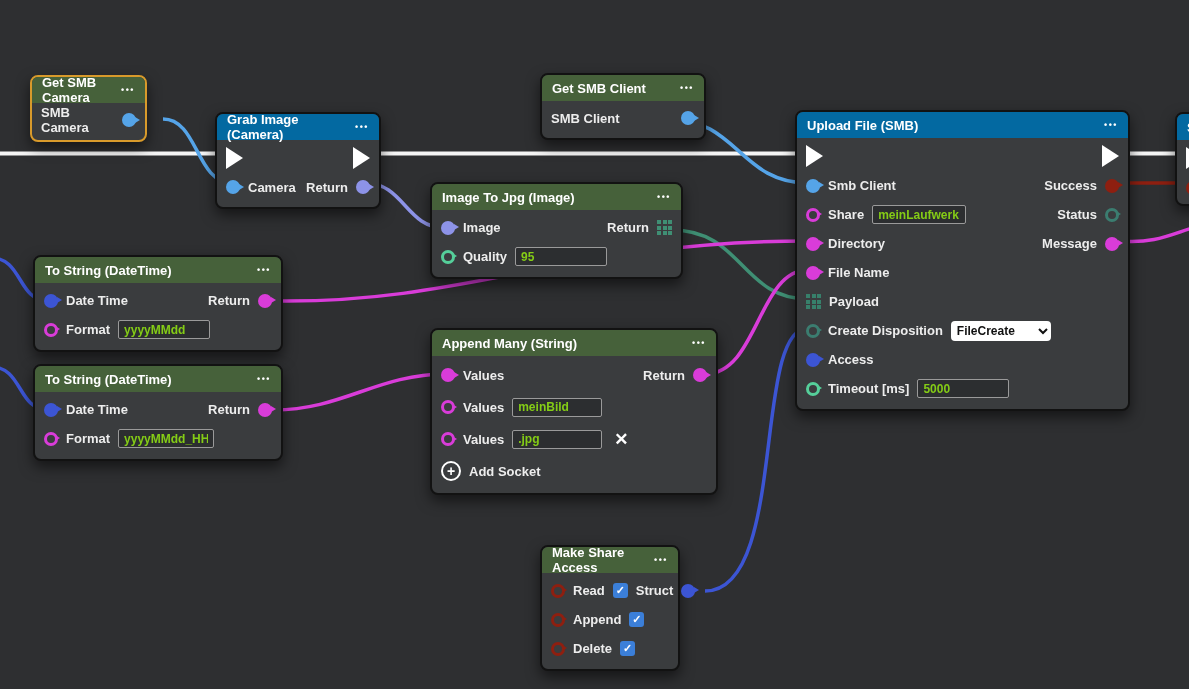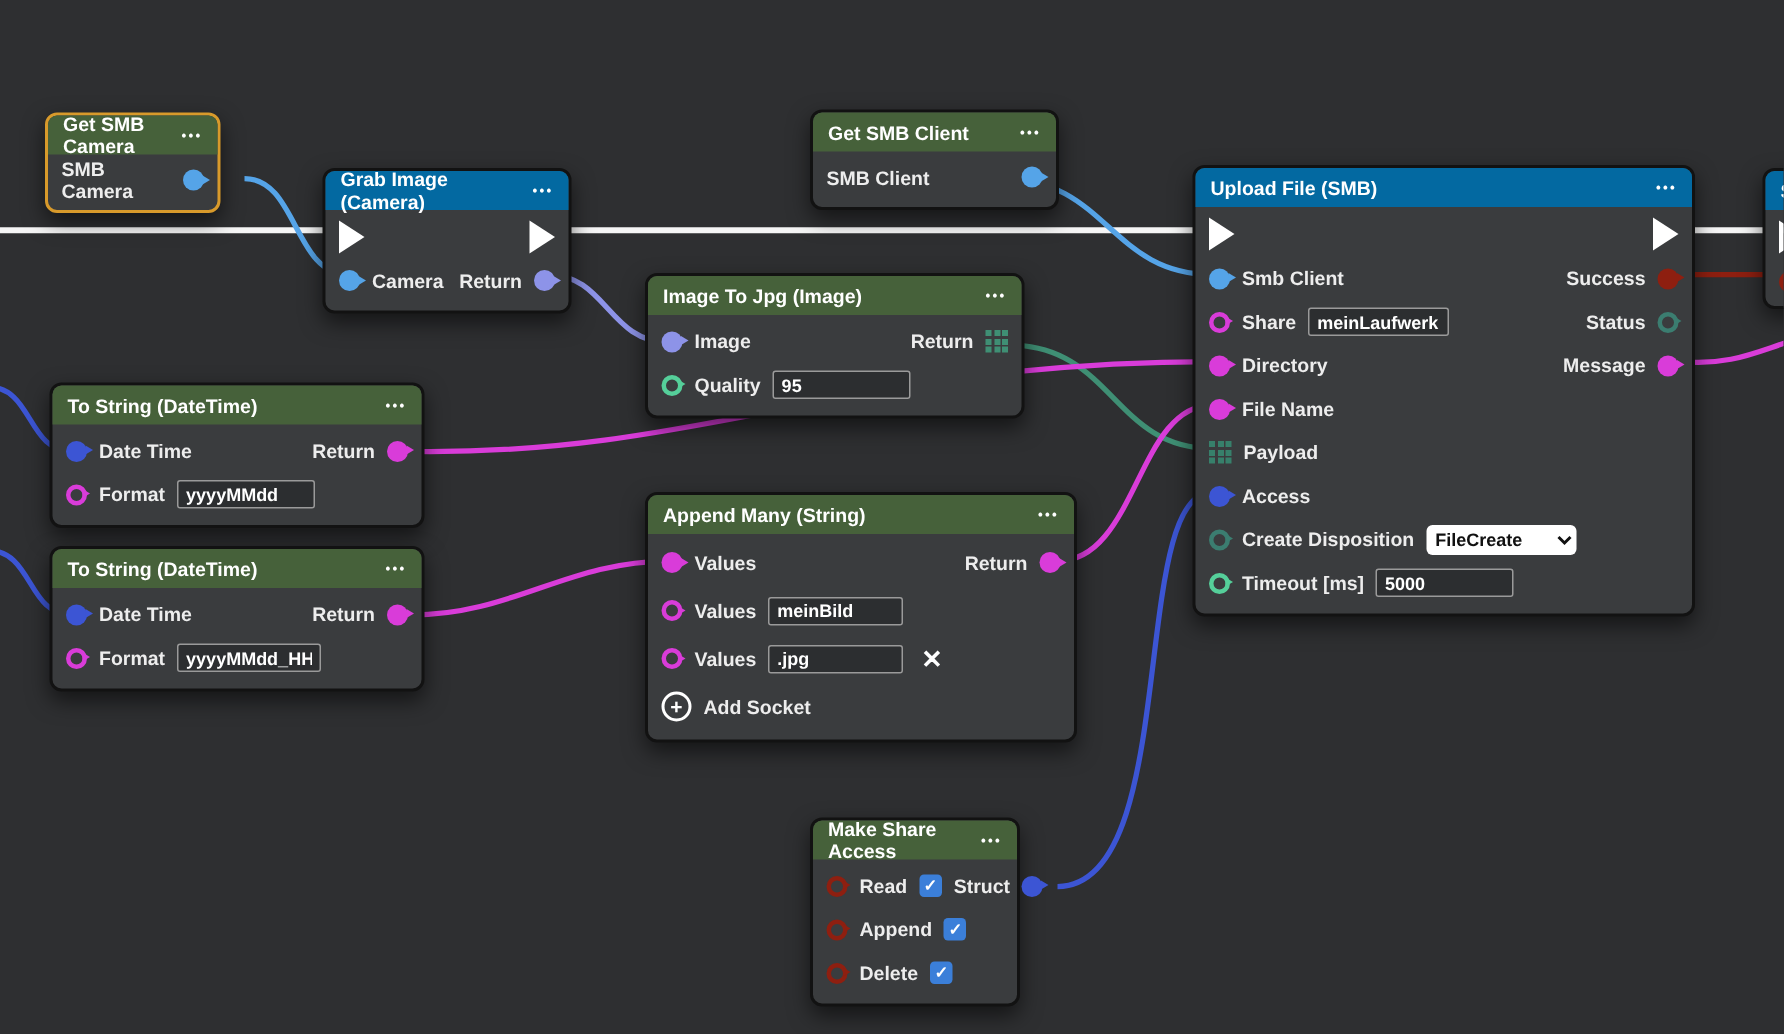--- a/index.html
+++ b/index.html
@@ -33,21 +33,21 @@
   .g{display:flex;align-items:center;gap:8px;}
   .socket{width:14px;height:14px;border-radius:50%;background:var(--c);position:relative;flex:none;cursor:crosshair;}
   .socket::after{content:'';position:absolute;left:13px;top:3.5px;
     border-left:5px solid var(--c);border-top:3.5px solid transparent;border-bottom:3.5px solid transparent;}
   .socket.open{background:transparent;border:3px solid var(--c);width:8px;height:8px;}
   .socket.open::after{left:8px;top:.5px;}
   .exec-arrow{width:0;height:0;border-left:17px solid #fff;border-top:11px solid transparent;
     border-bottom:11px solid transparent;flex:none;cursor:crosshair;}
   .grid-icon{display:grid;grid-template-columns:repeat(3,4px);grid-auto-rows:4px;gap:1.5px;flex:none;cursor:crosshair;}
   .grid-icon i{background:var(--c);display:block;}
-  .tin{background:#2c2e30;border:1px solid #9a9a9a;border-radius:2px;color:#ffffff;
+  .tin{background:#2c2e30;border:1px solid #9a9a9a;border-radius:2px;color:#84cc16;
     font-size:12px;font-weight:bold;height:17px;padding:0 5px;font-family:inherit;box-sizing:content-box;}
   .checkbox{width:15px;height:15px;background:#3b7fd9;border-radius:3px;color:#fff;font-size:11px;
     display:flex;align-items:center;justify-content:center;font-weight:bold;flex:none;cursor:pointer;}
   .close-x{color:#fff;font-size:17px;font-weight:bold;line-height:1;cursor:pointer;margin-left:4px;}
   .addsock-icon{width:16px;height:16px;border:2px solid #fff;border-radius:50%;color:#fff;
     display:flex;align-items:center;justify-content:center;font-size:14px;font-weight:bold;line-height:0;flex:none;cursor:pointer;}
   .sel{background:#fff;color:#111;border:none;border-radius:4px;height:20px;font-size:12px;
     font-weight:bold;font-family:inherit;width:100px;padding:0 2px;cursor:pointer;}
 </style>
 </head>
@@ -287,31 +287,31 @@
           <i></i>
           <i></i>
           <i></i>
           <i></i>
           <i></i>
           <i></i>
         </span>
       <span>Payload</span>
     </div>
     <div class="row h29">
-      <span class="socket" style="--c:#3c55d4"></span>
-      <span>Access</span>
-    </div>
-    <div class="row h29">
       <span class="socket open" style="--c:#3b7d70"></span>
       <span>Create Disposition</span>
       <select class="sel">
         <option selected="">FileCreate</option>
       </select>
     </div>
     <div class="row h29">
+      <span class="socket" style="--c:#3c55d4"></span>
+      <span>Access</span>
+    </div>
+    <div class="row h29">
       <span class="socket open" style="--c:#55cf9a"></span>
       <span>Timeout [ms]</span>
       <input class="tin" style="width: 80px;" value="5000">
     </div>
   </div>
 </div>
 
 <div class="node" style="left:540px;top:545px;width:140px;">
   <div class="node-header hdr-green">
     <span>Make Share Access</span>

